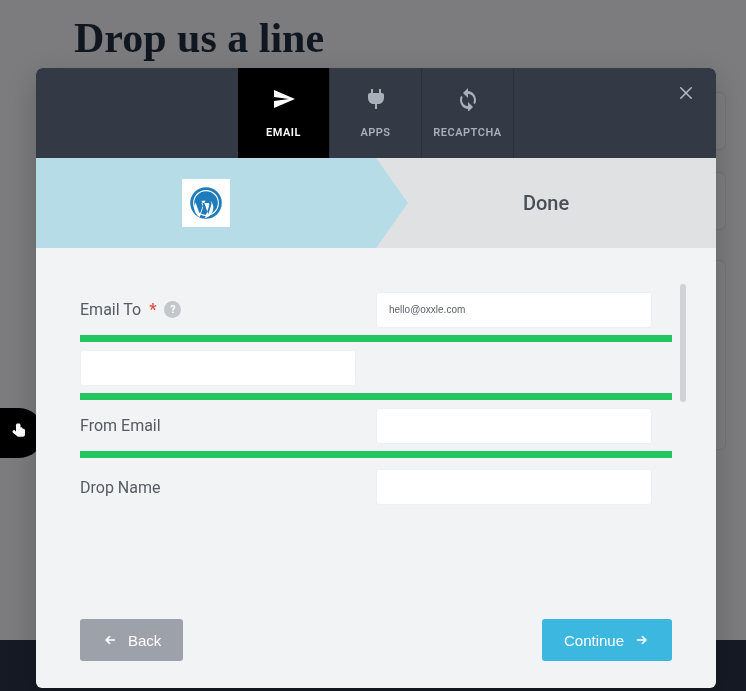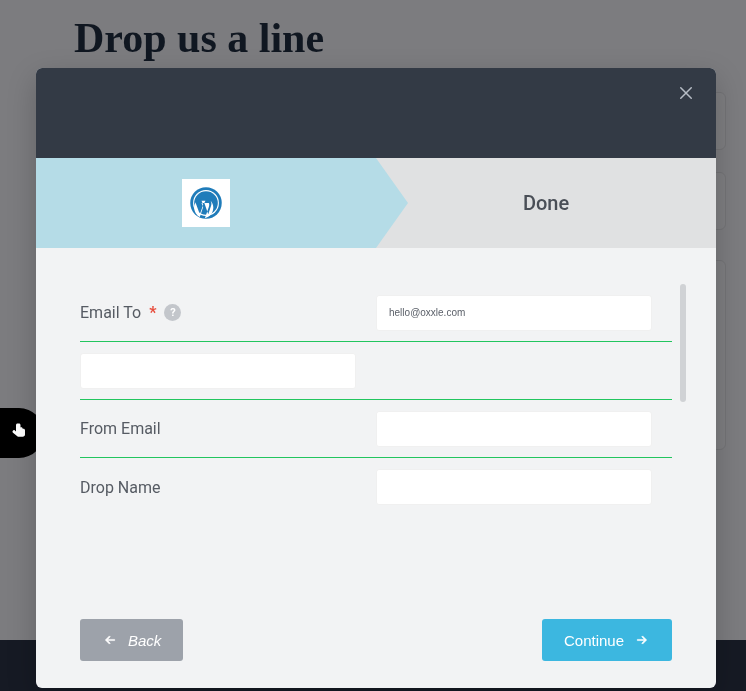--- a/index.html
+++ b/index.html
@@ -178,21 +178,21 @@
     top: 36px;
     width: 6px;
     height: 118px;
     background: #d0d2d5;
     border-radius: 3px;
   }
   .form-row {
     display: flex;
     align-items: center;
     height: 58px;
-    border-bottom: 1px solid #22c55e;
+    border-bottom: 7px solid #22c55e;
   }
   .form-row:last-of-type { border-bottom: none; }
   .form-label {
     width: 50%;
     color: #565b63;
     font-size: 16px;
     display: flex;
     align-items: center;
     gap: 8px;
   }
@@ -234,21 +234,21 @@
     border: none;
     border-radius: 3px;
     font-size: 15px;
     font-weight: 500;
     display: inline-flex;
     align-items: center;
     gap: 10px;
     cursor: pointer;
     color: #fff;
   }
-  .btn-back { background: #9da2aa; font-style: italic; }
+  .btn-back { background: #9da2aa; }
   .btn-continue { background: #3cb7e0; }
   .arrow { display: inline-flex; }
   .arrow svg { width: 16px; height: 14px; fill: #fff; stroke: #fff; }
 
 </style>
 </head>
 <body>
 
 <div class="page-bg"></div>
 <div class="page-title">Drop us a line</div>
@@ -262,20 +262,46 @@
 <div class="accessibility-tab">
   <span>
     <svg viewBox="0 0 24 24">
         <path d="M10 2c-1.1 0-2 .9-2 2v8.6l-1.5-1.3c-.8-.7-2-.6-2.7.2-.7.8-.6 2 .2 2.7l5.3 4.6c.5.4 1.1.7 1.8.7H17c1.7 0 3-1.3 3-3V11c0-1.1-.9-2-2-2-.4 0-.7.1-1 .3V9c0-1.1-.9-2-2-2-.4 0-.7.1-1 .3V4c0-1.1-.9-2-2-2h-2z"></path>
       </svg>
   </span>
 </div>
 
 <div class="modal">
   <div class="modal-header">
+    <div class="tabs">
+      <div class="tab active">
+        <span class="icon">
+          <svg viewBox="0 0 24 24">
+              <path d="M2 21l21-9L2 3v7l15 2-15 2v7z"></path>
+            </svg>
+        </span>
+        <span>EMAIL</span>
+      </div>
+      <div class="tab">
+        <span class="icon">
+          <svg viewBox="0 0 24 24">
+              <path d="M9 2v4h6V2h2v4h1c1.1 0 2 .9 2 2v3c0 3.3-2.4 6-5.5 6H13v5h-2v-5h-1.5C6.4 17 4 14.3 4 11V8c0-1.1.9-2 2-2h1V2h2z"></path>
+            </svg>
+        </span>
+        <span>APPS</span>
+      </div>
+      <div class="tab">
+        <span class="icon">
+          <svg viewBox="0 0 24 24">
+              <path d="M12 4V1L7 6l5 5V7c3.3 0 6 2.7 6 6 0 1-.3 2-.7 2.8l1.5 1.5C19.5 16 20 14.6 20 13c0-5-4-9-8-9zm0 15c-3.3 0-6-2.7-6-6 0-1 .3-2 .7-2.8L5.2 8.7C4.5 10 4 11.4 4 13c0 5 4 9 8 9v3l5-5-5-5v4z"></path>
+            </svg>
+        </span>
+        <span>RECAPTCHA</span>
+      </div>
+    </div>
     <div class="close-btn">
       <span>
         <svg viewBox="0 0 24 24" width="18" height="18">
             <path stroke="#b6bcc5" stroke-width="2" fill="none" stroke-linecap="round" d="M5 5l14 14M19 5L5 19"></path>
           </svg>
       </span>
     </div>
   </div>
 
   <div class="stepper">

